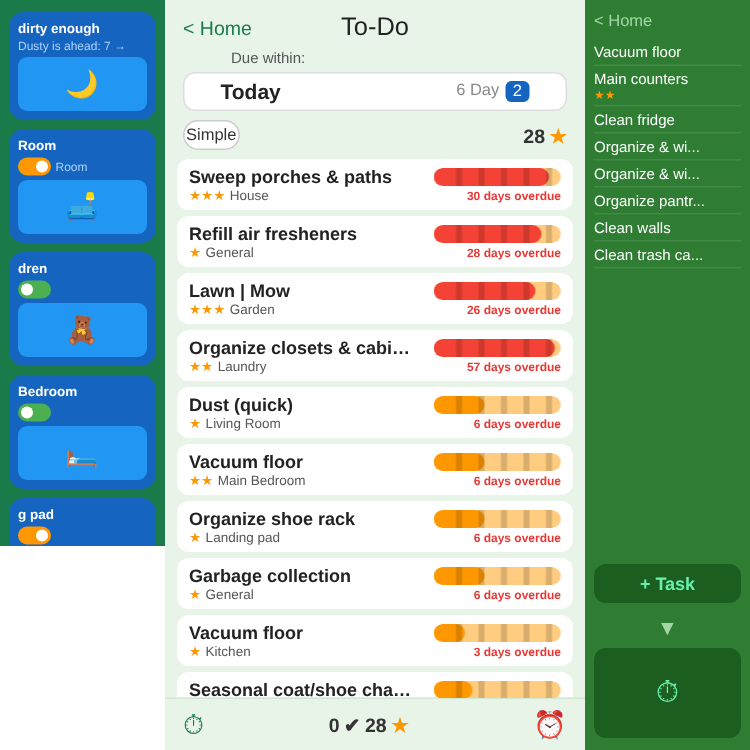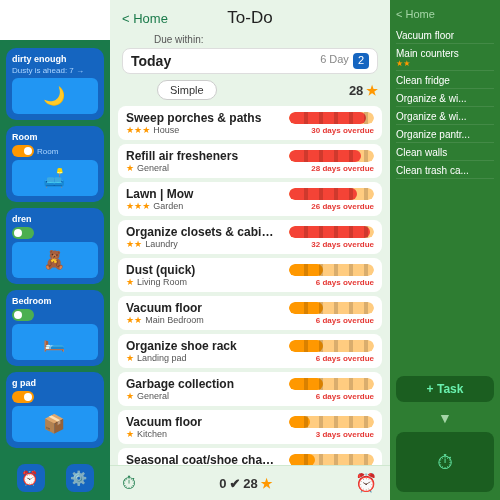--- a/index.html
+++ b/index.html
@@ -8,27 +8,26 @@
       height: 500px;
       overflow: hidden;
       font-family: -apple-system, BlinkMacSystemFont, 'Segoe UI', sans-serif;
       display: flex;
     }
 
     
     .left-panel {
       width: 110px;
       background: #1a7a4a;
-      height: 460px;
+      height: 364px;
       overflow: hidden;
       display: flex;
       flex-direction: column;
       padding: 8px 6px;
       gap: 6px;
-      margin-top: 40px;
     }
     .left-card {
       background: #1565c0;
       border-radius: 10px;
       padding: 6px;
       color: white;
       font-size: 9px;
       position: relative;
     }
     .left-card .card-title {
@@ -128,23 +127,24 @@
       color: #222;
     }
     .due-label {
       font-size: 10px;
       color: #555;
       margin-bottom: 3px;
       padding-left: 32px;
     }
     .due-row {
       display: flex;
+      align-items: center;
       background: white;
       border-radius: 8px;
-      padding: 4px 8px;
+      padding: 4px 24px;
       justify-content: space-between;
       margin-bottom: 6px;
       border: 1px solid #ddd;
     }
     .due-today {
       font-size: 14px;
       font-weight: 600;
       color: #222;
     }
     .due-tabs {
@@ -162,24 +162,23 @@
     .filter-row {
       display: flex;
       align-items: center;
       justify-content: space-between;
       margin-bottom: 6px;
     }
     .filter-btn {
       background: white;
       border: 1px solid #ccc;
       border-radius: 12px;
-      padding: 3px 12px;
+      padding: 3px 1px;
       font-size: 11px;
       color: #333;
-      margin-left: 35px;
     }
     .count-badge {
       font-size: 13px;
       font-weight: 700;
       color: #333;
       display: flex;
       align-items: center;
       gap: 3px;
     }
     .star-icon { color: #ff9800; font-size: 13px; }
@@ -465,21 +464,21 @@
     <div class="task-right">
       <div class="overdue-bar">
         <div class="bar-bg"></div>
         <div class="bar-fill" style="width:95%;background:#f44336;"></div>
         <div class="bar-stripe" style="left:15px;"></div>
             <div class="bar-stripe" style="left:30px;"></div>
             <div class="bar-stripe" style="left:45px;"></div>
             <div class="bar-stripe" style="left:60px;"></div>
             <div class="bar-stripe" style="left:75px;"></div>
       </div>
-      <div class="overdue-text">32 days overdue</div>
+      <div class="overdue-text">57 days overdue</div>
     </div>
   </div>
       <div class="task-item">
     <div class="task-left">
       <div class="task-name">Dust (quick)</div>
       <div class="task-meta">
         <span class="stars">★</span>
         <span class="task-category">Living Room</span>
       </div>
     </div>

